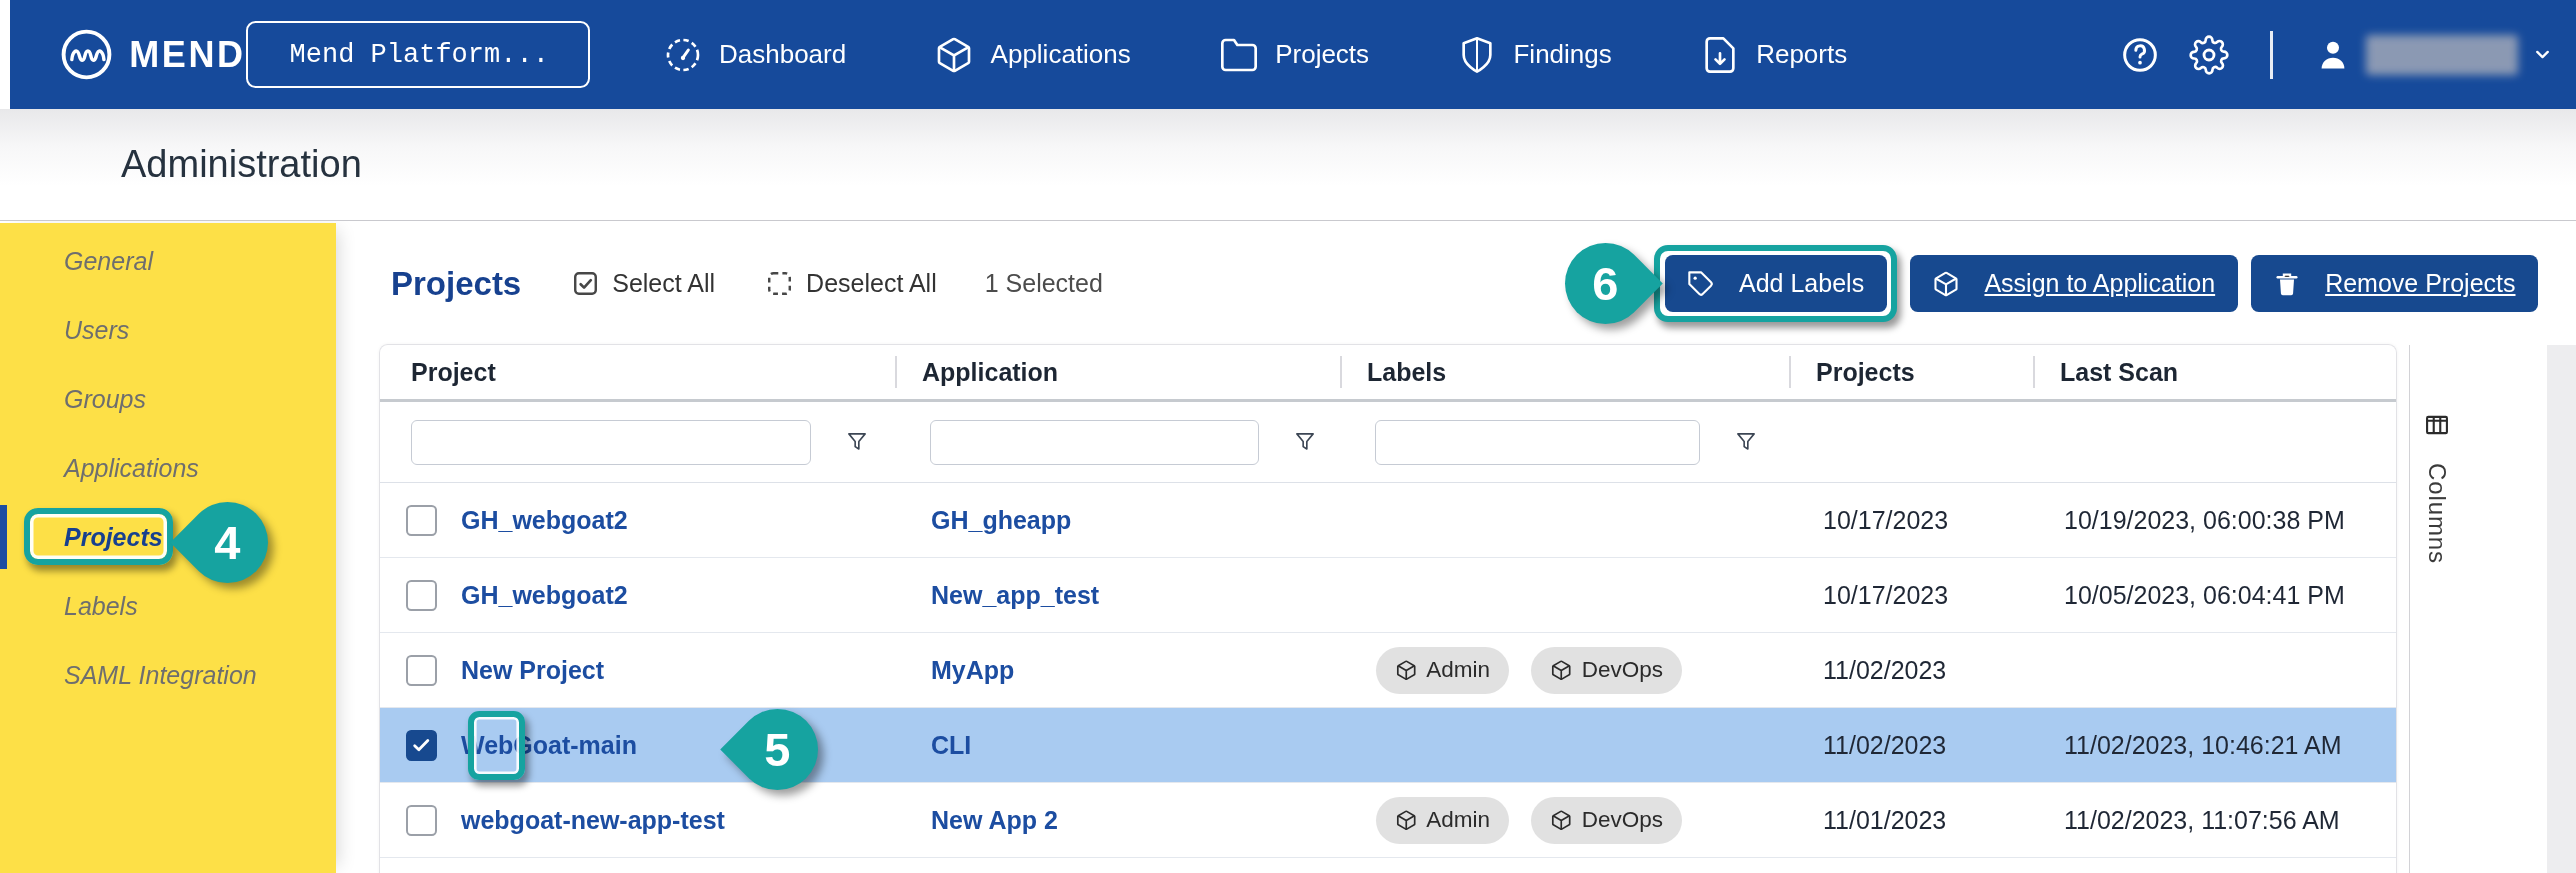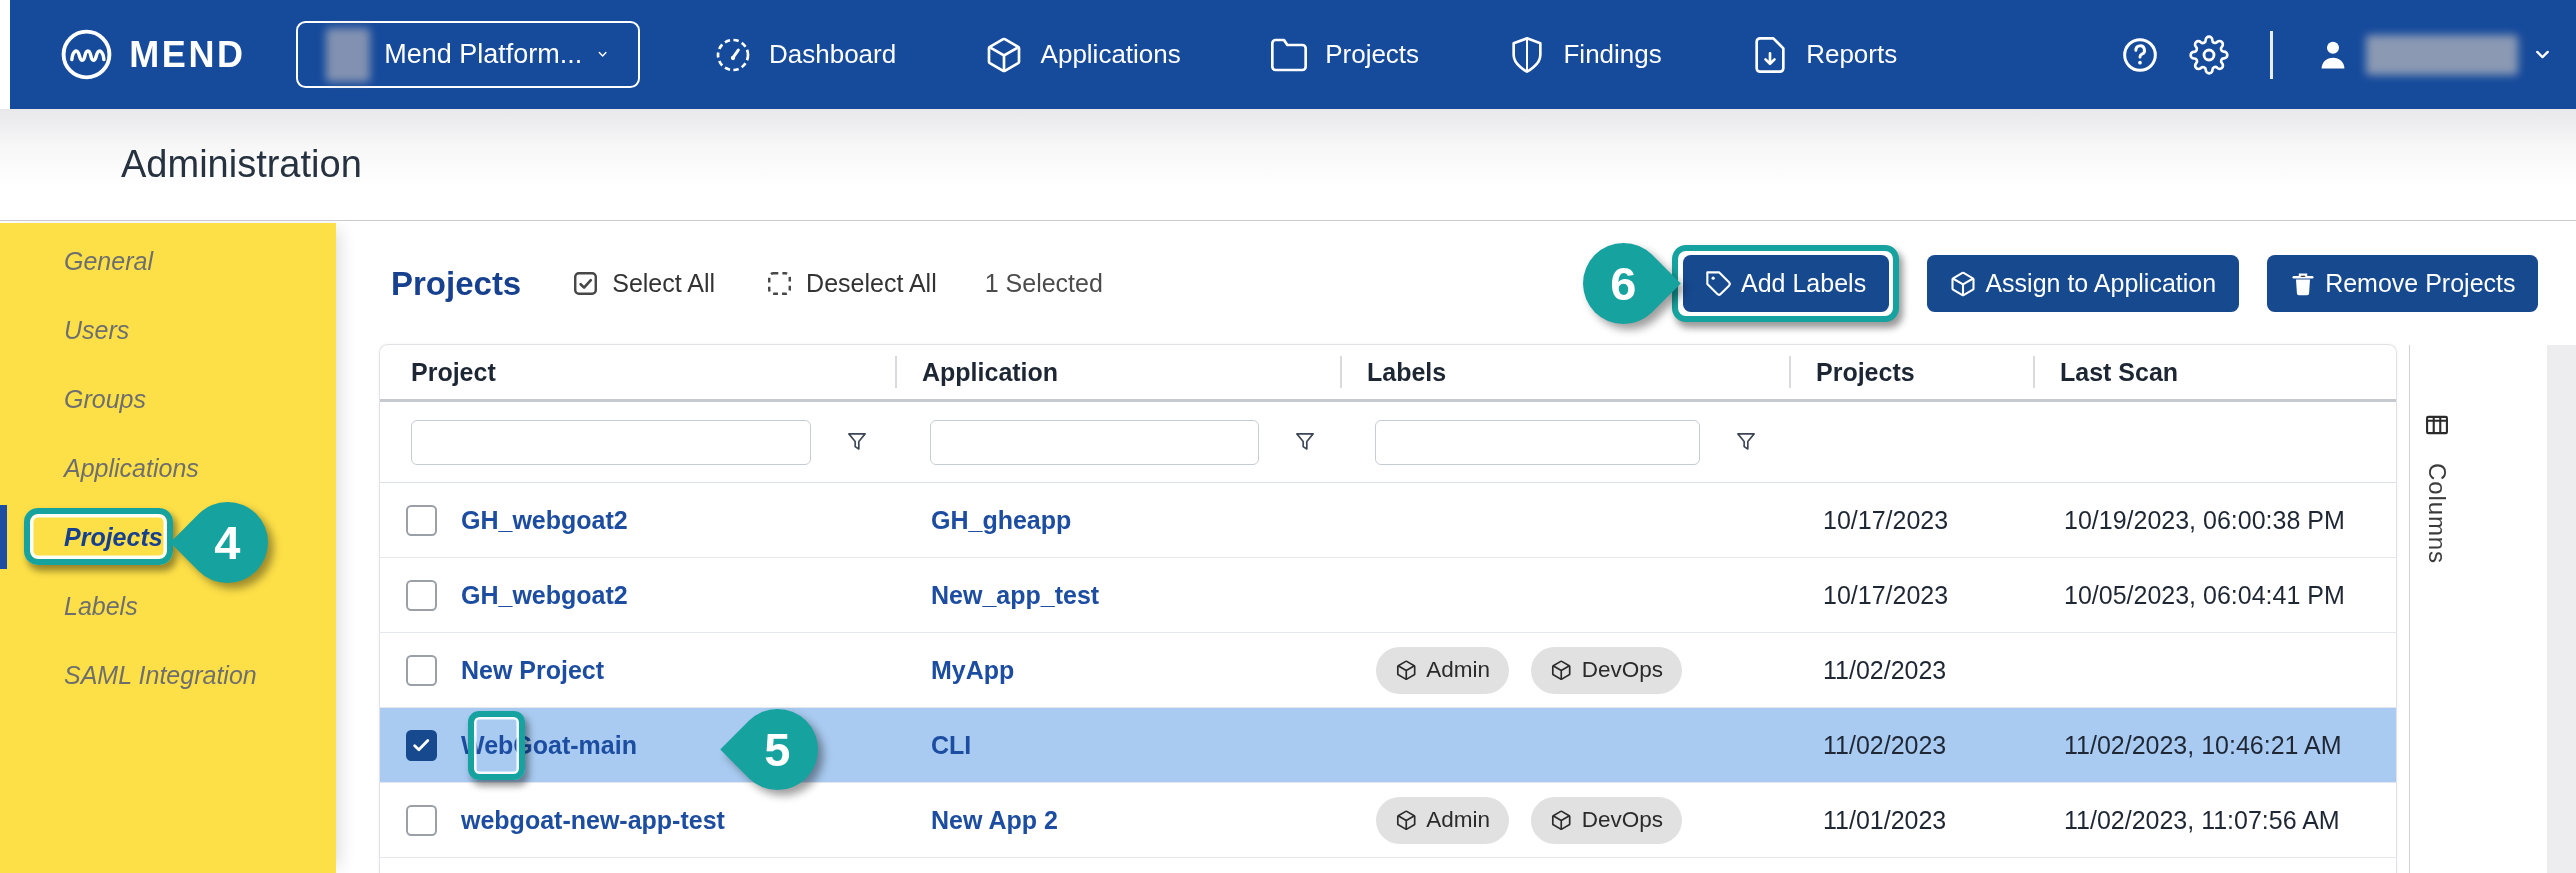--- a/index.html
+++ b/index.html
@@ -12,23 +12,23 @@
 
   
   .navbar {
     position: absolute; left: 10px; top: 0; width: 2576px; height: 109px;
     background: #164A9B; display: flex; align-items: center; padding: 0 33px;
     color: #fff; z-index: 20;
   }
   .brand { display: flex; align-items: center; gap: 15.6px; margin-left: 15.6px; }
   .brand-name { font-size: 36px; font-weight: 700; letter-spacing: 2.6px; }
   .org-dropdown {
-    margin-left: 50px; width: 344px; height: 67px; border: 2.6px solid #fff;
+    width: 344px; height: 67px; border: 2.6px solid #fff;
     border-radius: 9.5px; background: transparent; display: flex; align-items: center;
-    padding: 0 28px; gap: 14px; cursor: pointer; color:#fff;
+    padding: 0 28px; gap: 14px; cursor: pointer; color:#fff;font-family:Liberation Mono, monospace;
   }
   .blur-box { background: #8C98B4; opacity: .92; filter: blur(4.3px); border-radius: 3.5px; }
   .org-logo-blur { width: 76px; height: 54px; }
   .org-label { font-size: 27px; white-space: nowrap; }
   .org-chevron { margin-left: auto; }
   .nav-list { display: flex; list-style: none; margin-left: 73px; gap: 88px; }
   .nav-item { display: flex; align-items: center; gap: 16.4px; cursor: pointer; }
   .nav-item span { font-size: 26px; font-weight: 400; }
   .nav-right { margin-left: auto; display: flex; align-items: center; gap: 29px; }
   .icon-btn { background: none; border: none; cursor: pointer; padding: 0; }
@@ -64,25 +64,25 @@
   
   .main { flex: 1; position: relative; background: #fff; }
 
   
   .toolbar { height: 121px; display: flex; align-items: center; padding: 0 38px 0 55px; }
   .main-title { font-size: 33px; font-weight: 700; color: #17418F; }
   .tool { display: flex; align-items: center; gap: 12px; background: none; border: none; cursor: pointer;
           font-family: inherit; font-size: 25px; color: #333; margin-left: 50px; white-space: nowrap; }
   .selected-count { font-size: 25px; color: #4C4C4C; margin-left: 48px; white-space: nowrap; }
   .btn {
-    display: flex; align-items: center; gap: 8px; background: #17498F; color: #fff;
+    display: flex; align-items: center; gap: 24px; background: #17498F; color: #fff;
     border: none; border-radius: 7.8px; height: 57px; padding: 0 22.5px; font-family: inherit;
     font-size: 25px; cursor: pointer; white-space: nowrap;
   }
-  .btn + .btn, .anno-btn + .btn { margin-left: 28px; }
+  .btn + .btn, .anno-btn + .btn { margin-left: 13px; text-decoration: underline; }
 
   
   .anno-box {
     border: 6px solid #16A3A0; border-radius: 14px;
     box-shadow: 3.5px 5.2px 7.8px rgba(0,0,0,.40), inset 0 0 0 3.5px rgba(255,255,255,.95);
   }
   .anno-btn { padding: 4.3px; background: #fff; margin-left: 7px; }
   .callout {
     width: 81px; height: 81px; background: #16A3A0; flex: 0 0 auto;
     display: flex; align-items: center; justify-content: center;

